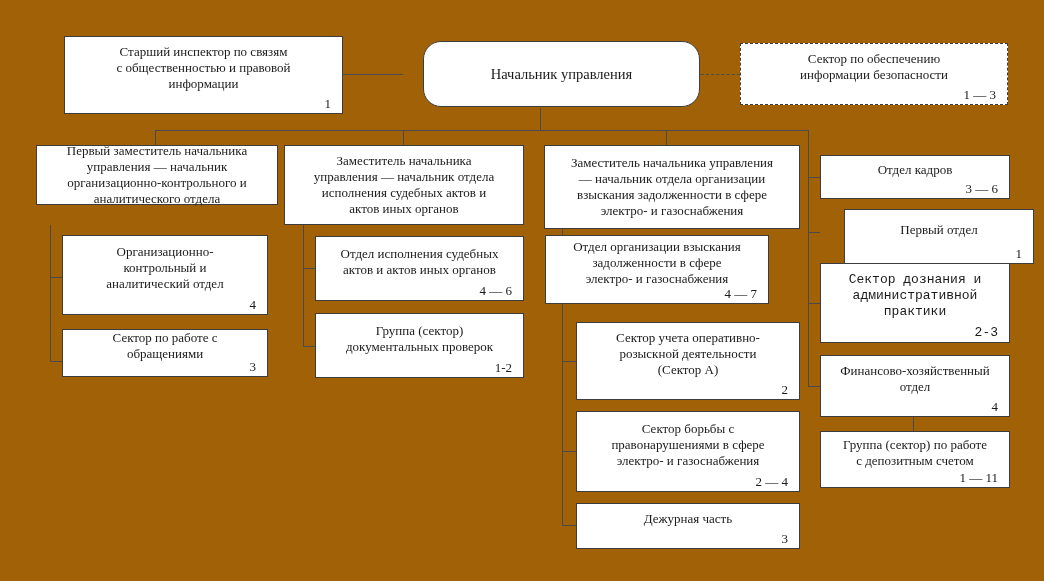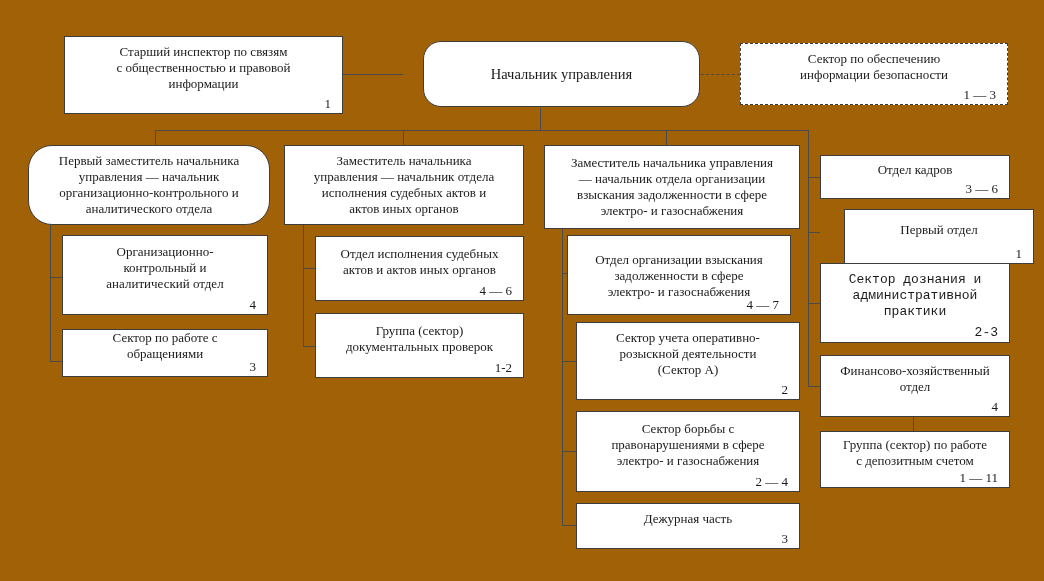--- a/index.html
+++ b/index.html
@@ -22,28 +22,28 @@
   }
   .box.dashed{border-style:dashed;}
   .label{white-space:pre-line;padding:0 5px;}
   .has-count .label{padding-bottom:14px;}
   .count{position:absolute;right:11px;bottom:2px;font-size:13px;line-height:15px;}
   .chief-box{font-size:14.5px;}
   
   .b-a  {left:64px;  top:36px;  width:279px; height:78px;}
   .b-b  {left:423px; top:41px;  width:277px; height:66px;border-radius:18px;}
   .b-c  {left:740px; top:43px;  width:268px; height:62px;}
-  .b-c1h{left:28px;  top:145px; width:242px; height:80px;border-radius:24px;}
+  .b-c1h{left:36px;  top:145px; width:242px; height:60px;}
   .b-c1a{left:62px;  top:235px; width:206px; height:80px;}
   .b-c1b{left:62px;  top:329px; width:206px; height:48px;}
   .b-c2h{left:284px; top:145px; width:240px; height:80px;}
   .b-c2a{left:315px; top:236px; width:209px; height:65px;}
   .b-c2b{left:315px; top:313px; width:209px; height:65px;}
   .b-c3h{left:544px; top:145px; width:256px; height:84px;}
-  .b-c3a{left:567px; top:235px; width:224px; height:80px;align-items:flex-end;}
+  .b-c3a{left:545px; top:235px; width:224px; height:69px;}
   .b-c3b{left:576px; top:322px; width:224px; height:78px;}
   .b-c3c{left:576px; top:411px; width:224px; height:81px;}
   .b-c3d{left:576px; top:503px; width:224px; height:46px;}
   .b-r1 {left:820px; top:155px; width:190px; height:44px;}
   .b-r2 {left:844px; top:209px; width:190px; height:55px;}
   .b-r3 {left:820px; top:263px; width:190px; height:80px;font-family:Liberation Mono, monospace;}
   .b-r4 {left:820px; top:355px; width:190px; height:62px;}
   .b-r5 {left:820px; top:431px; width:190px; height:57px;}
   
   .lh{position:absolute;height:1px;background:#4a4a4a;}

